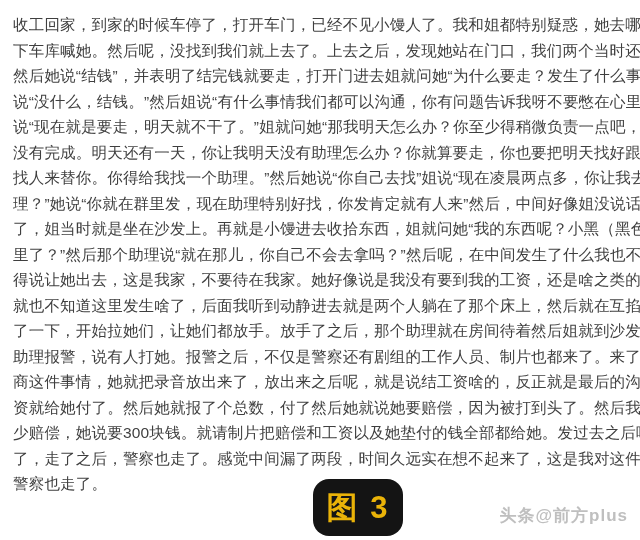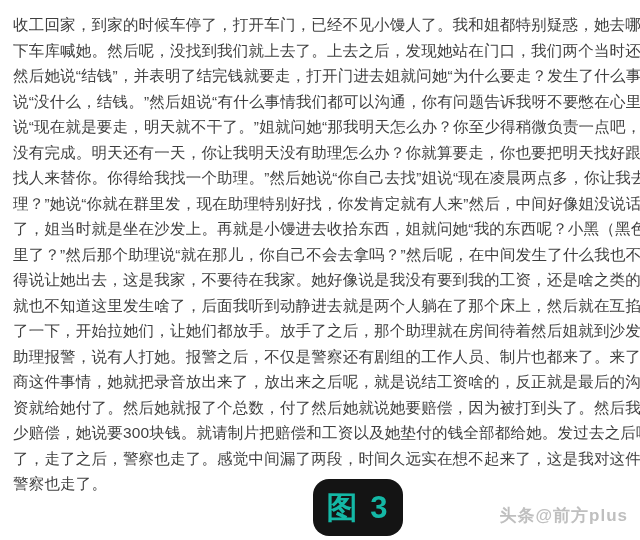--- a/index.html
+++ b/index.html
@@ -82,17 +82,17 @@
       <div class="line">就也不知道这里发生啥了，后面我听到动静进去就是两个人躺在了那个床上，然后就在互掐。刚开始我愣</div>
       <div class="line">了一下，开始拉她们，让她们都放手。放手了之后，那个助理就在房间待着然后姐就到沙发上，后面就是</div>
       <div class="line">助理报警，说有人打她。报警之后，不仅是警察还有剧组的工作人员、制片也都来了。来了之后，就去协</div>
       <div class="line">商这件事情，她就把录音放出来了，放出来之后呢，就是说结工资啥的，反正就是最后的沟通结果就是工</div>
       <div class="line">资就给她付了。然后她就报了个总数，付了然后她就说她要赔偿，因为被打到头了。然后我们就问她要多</div>
       <div class="line">少赔偿，她说要300块钱。就请制片把赔偿和工资以及她垫付的钱全部都给她。发过去之后呢，她就走</div>
       <div class="line">了，走了之后，警察也走了。感觉中间漏了两段，时间久远实在想不起来了，这是我对这件事情还保留的</div>
       <div class="line last">警察也走了。</div>
     </div>
 
-  <div class="figure-badge" style="background: rgb(20, 20, 20); color: #14b8a6;">图 3</div>
+  <div class="figure-badge" style="background: rgb(20, 20, 20); color: #eab308;">图 3</div>
 
   <div class="watermark" style="color: rgb(191, 191, 191);">头条@前方plus</div>
 
 </div>
 
 </body></html>

